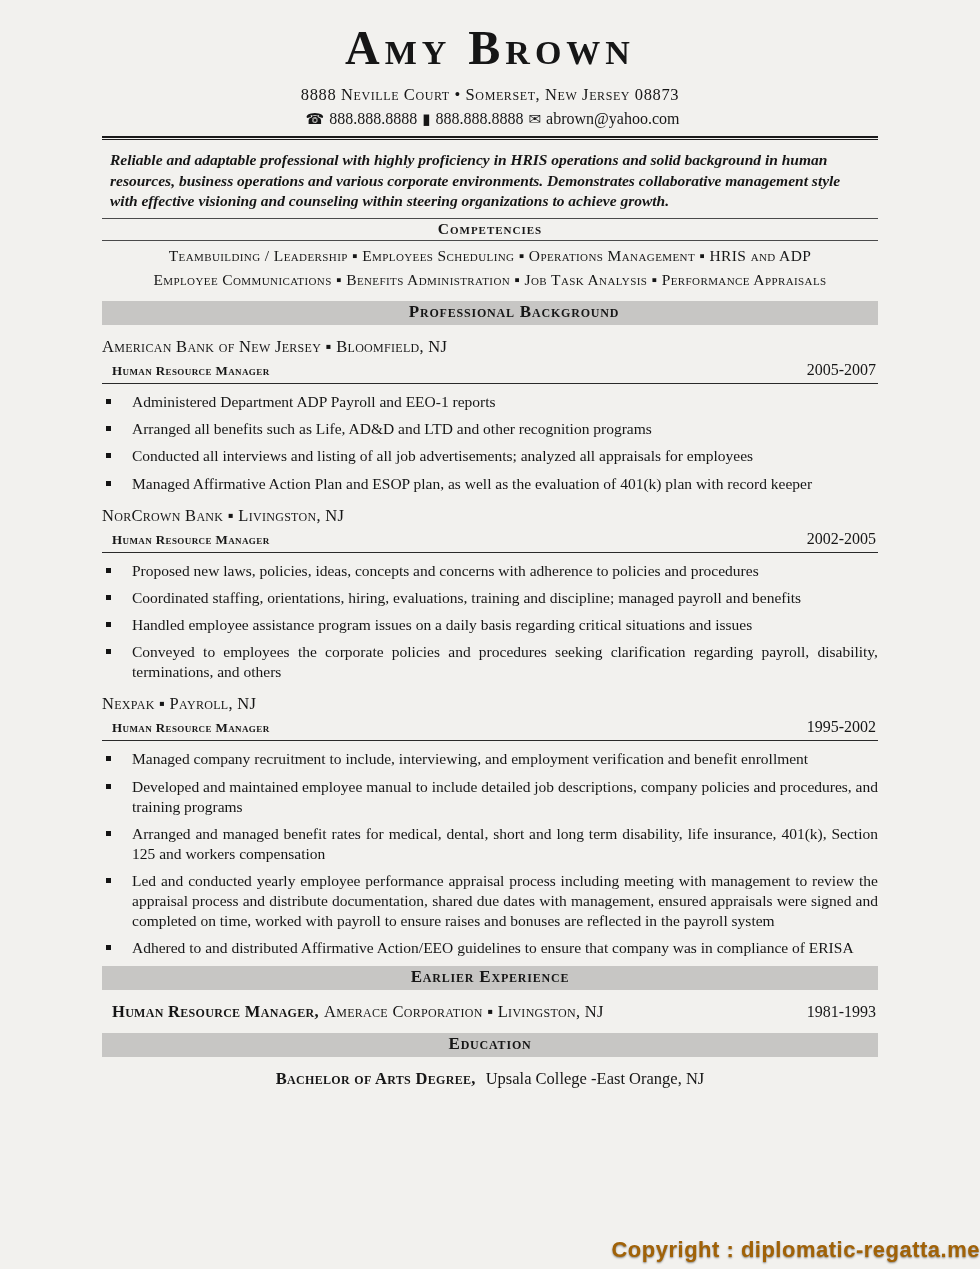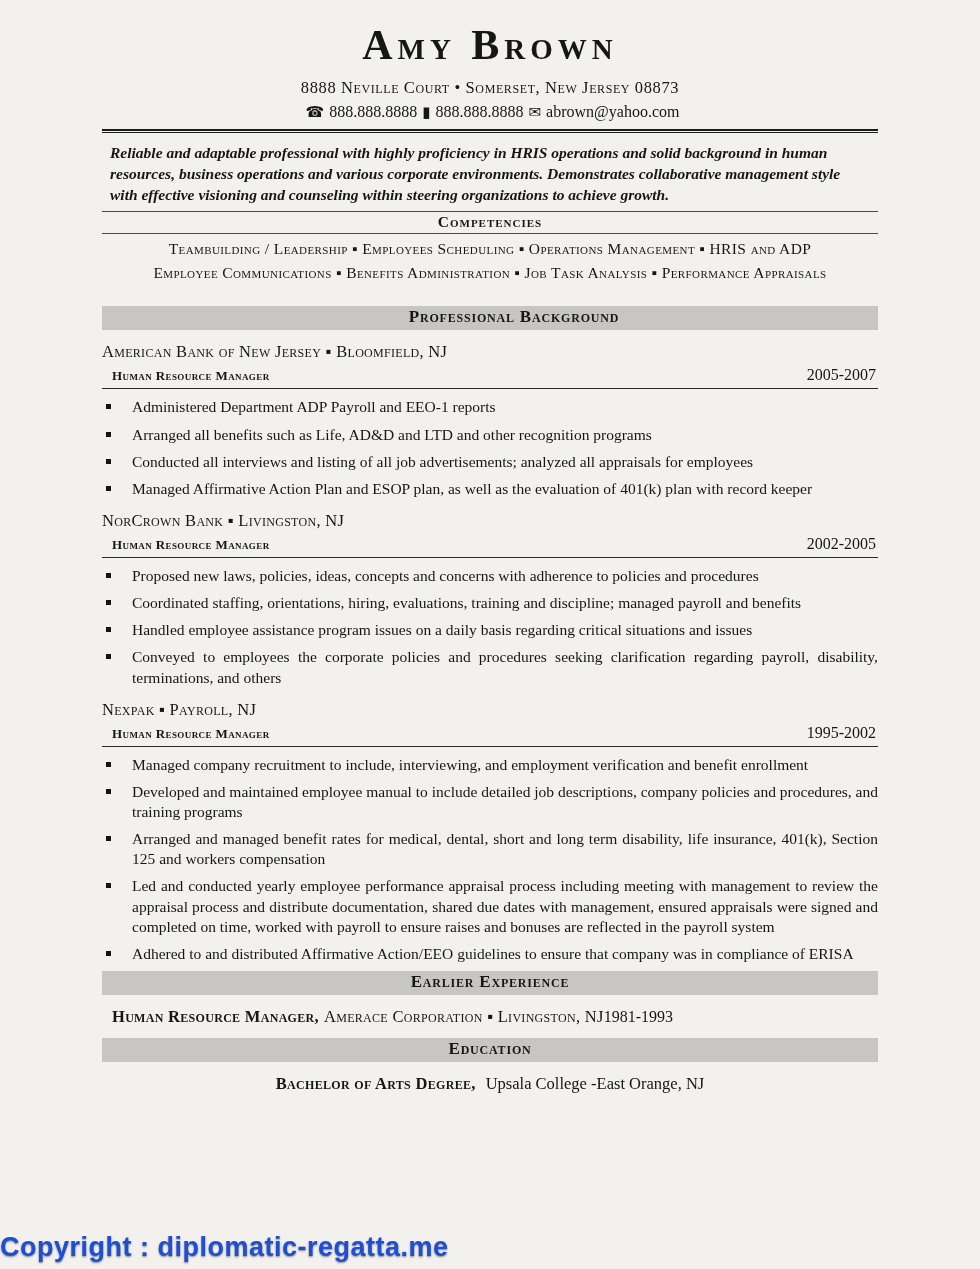--- a/index.html
+++ b/index.html
@@ -11,21 +11,21 @@
     color: #161616;
     position: relative;
     overflow: hidden;
   }
   .content { width: 776px; margin: 0 auto; padding-top: 22px; }
 
   .name {
     text-align: center;
     font-variant: small-caps;
     font-weight: bold;
-    font-size: 42px;
+    font-size: 48px;
     letter-spacing: 5px;
     line-height: 1.1;
   }
   .address {
     text-align: center;
     font-variant: small-caps;
     font-size: 16.5px;
     letter-spacing: 0.6px;
     margin-top: 10px;
   }
@@ -72,21 +72,21 @@
   }
   .section-bar {
     background: #c7c6c4;
     text-align: center;
     font-variant: small-caps;
     font-weight: bold;
     font-size: 17px;
     letter-spacing: 0.8px;
     padding: 1px 0 3px;
   }
-  .pb-bar { margin-top: 24px; padding-left: 48px; }
+  .pb-bar { margin-top: 12px; padding-left: 48px; }
   .company {
     font-variant: small-caps;
     font-size: 16.5px;
     letter-spacing: 0.3px;
     margin-top: 12px;
   }
   .title-row {
     display: flex;
     justify-content: space-between;
     align-items: baseline;
@@ -114,39 +114,40 @@
     content: "";
     position: absolute;
     left: 4px;
     top: 7px;
     width: 5px;
     height: 5px;
     background: #141414;
   }
   .earlier-row {
     display: flex;
+    justify-content: space-between;
     align-items: baseline;
     padding: 0 2px 0 10px;
     margin: 12px 0 11px;
     font-size: 16.5px;
   }
   .role-bold { font-variant: small-caps; font-weight: bold; letter-spacing: .3px; }
   .role-company { font-variant: small-caps; margin-left: 5px; letter-spacing: .3px; }
   .education-line { text-align: center; margin-top: 12px; font-size: 16.5px; }
   .degree-bold { font-variant: small-caps; font-weight: bold; letter-spacing: .3px; }
   .school { margin-left: 10px; }
   .footer {
     position: absolute;
     left: 0; right: 0;
     bottom: 6px;
-    text-align: left;
+    text-align: right;
     font-family: "Liberation Sans", sans-serif;
     font-weight: bold;
-    font-size: 27px;
-    color: #1d4ed8;
+    font-size: 22px;
+    color: #a16207;
     text-shadow: 0 1px 2px rgba(110,108,102,0.85), 0 -1px 1px rgba(255,255,255,0.7);
     letter-spacing: 0.5px;
   }
 </style>
 </head>
 <body>
 
 <div class="content">
 
   <header>

